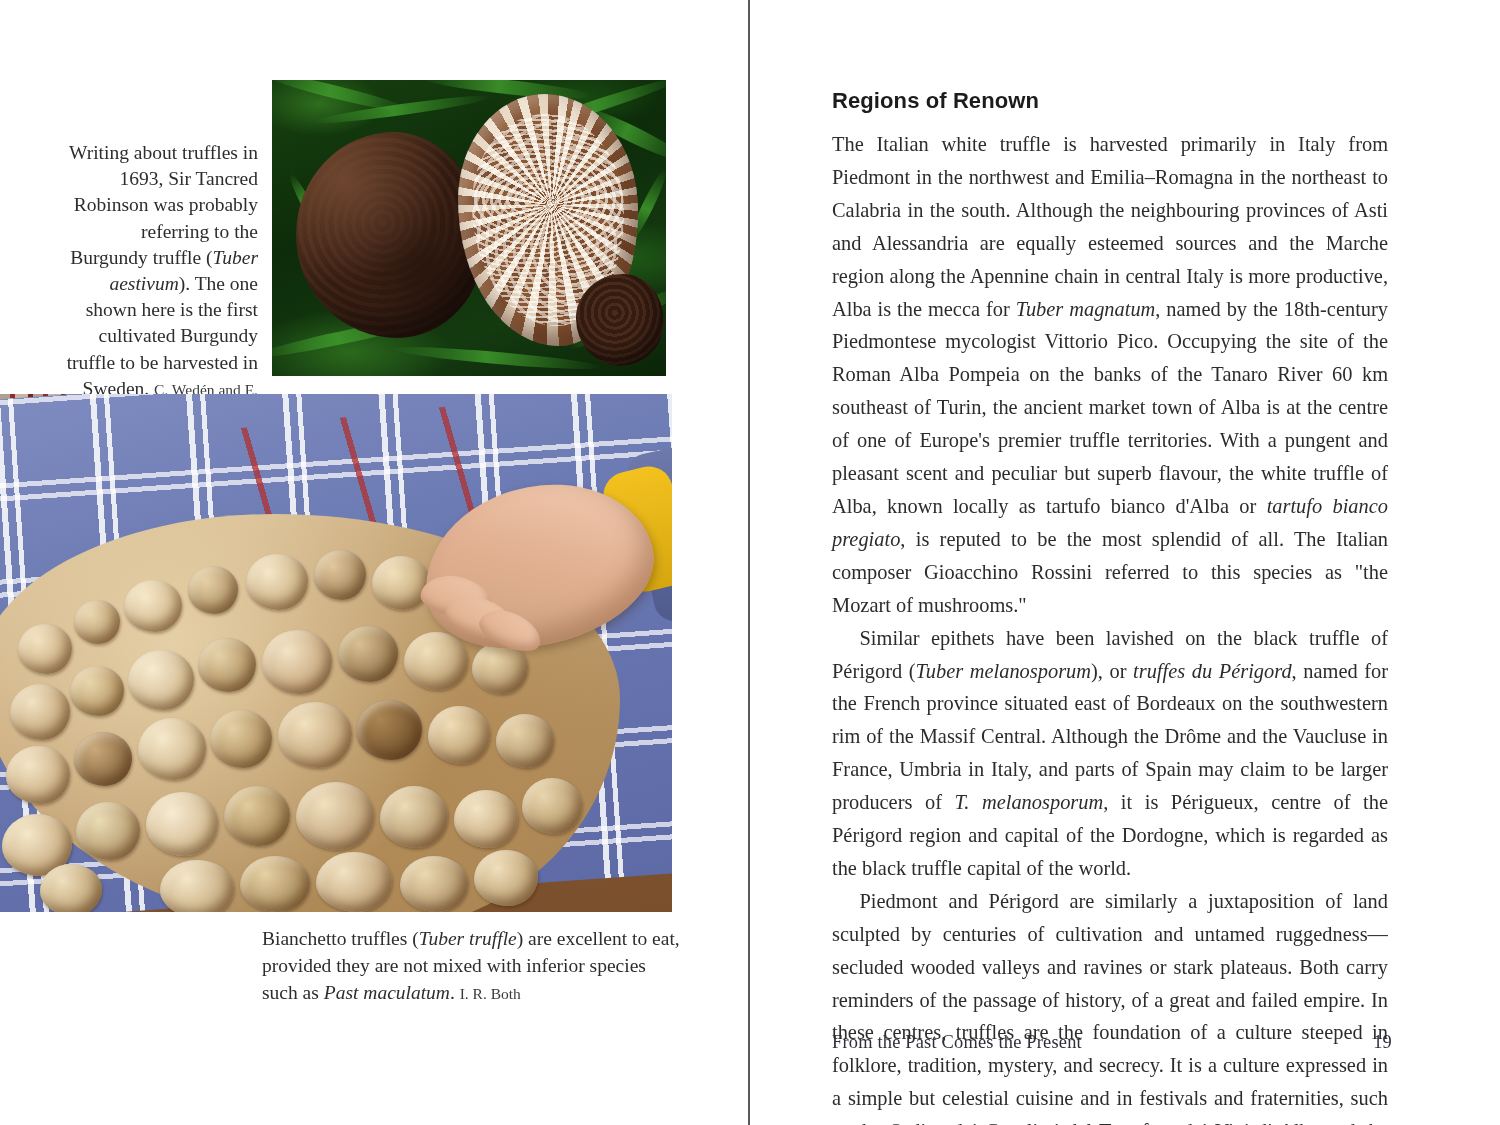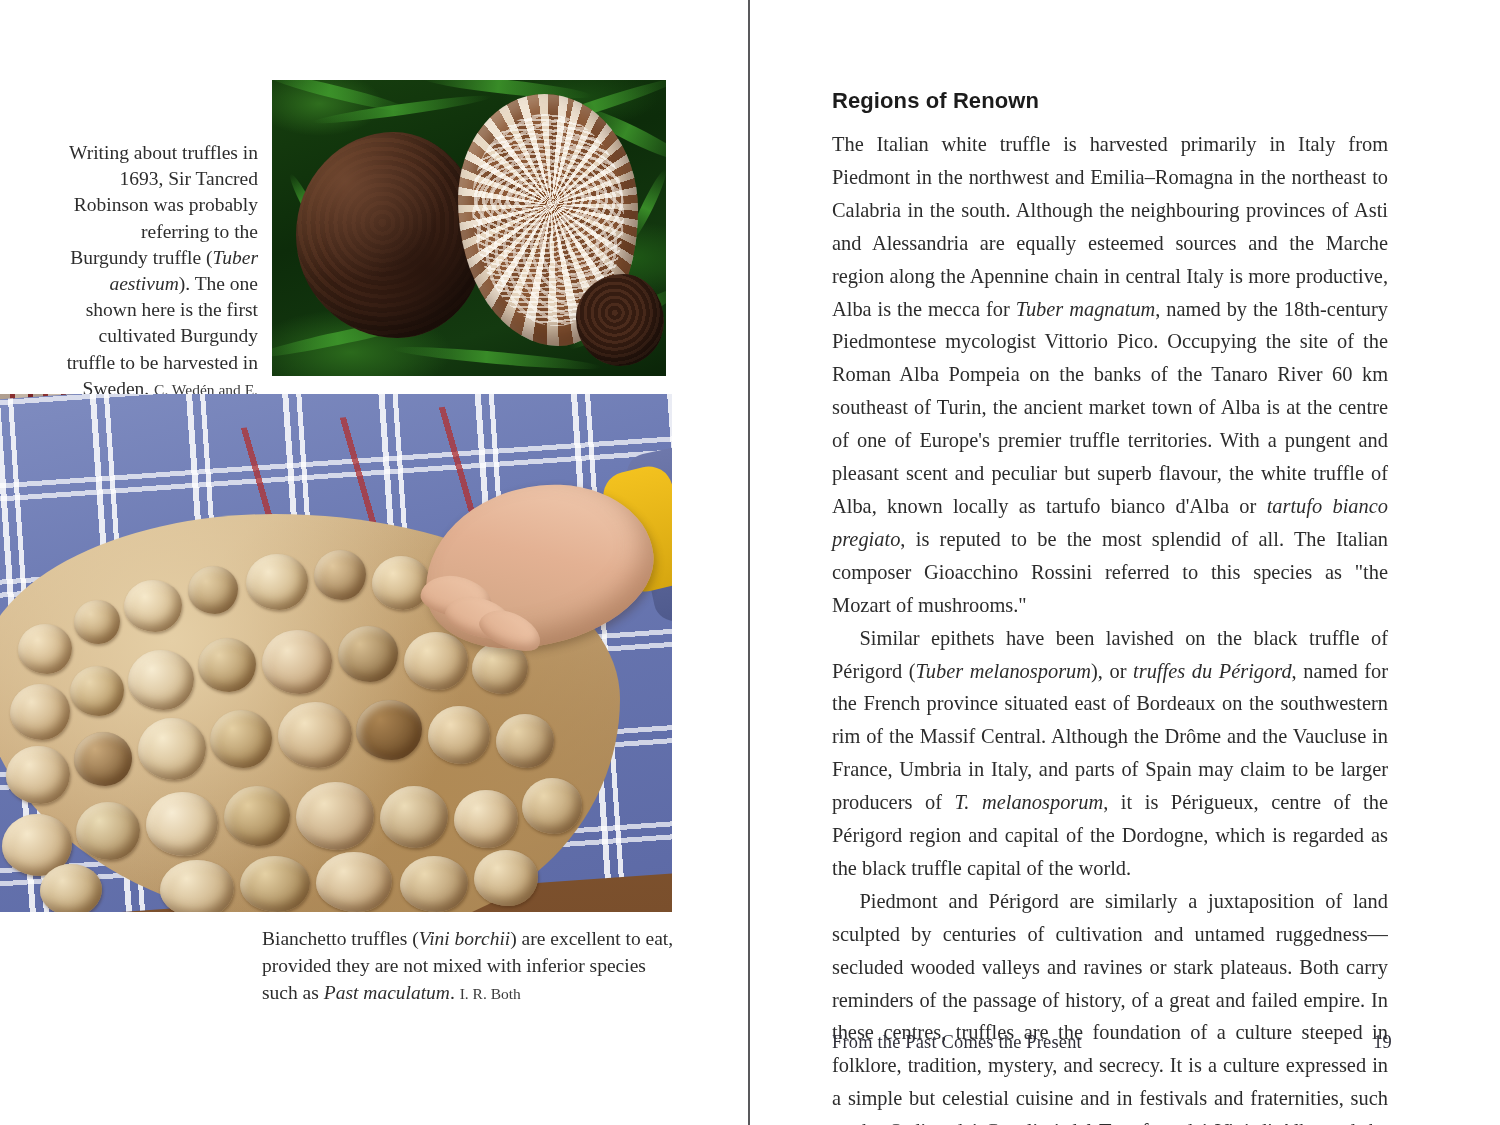--- a/index.html
+++ b/index.html
@@ -392,21 +392,21 @@
       <div class="cuff2"></div>
       <div class="cuff"></div>
       <div class="hand">
         <div class="finger" style="left:-6px;top:82px;width:72px;height:40px;transform:rotate(16deg);"></div>
         <div class="finger" style="left:16px;top:106px;width:70px;height:38px;transform:rotate(22deg);"></div>
         <div class="finger" style="left:48px;top:124px;width:64px;height:34px;transform:rotate(28deg);"></div>
       </div>
     </div>
 
     <div class="caption-bottom">
-      <span>Bianchetto truffles (<i>Vini borchii</i>) are excellent to eat, provided they are not mixed with inferior species such as <i>Past maculatum</i>.</span>
+      <span>Bianchetto truffles (<i>Tuber truffle</i>) are excellent to eat, provided they are not mixed with inferior species such as <i>Past maculatum</i>.</span>
       <span class="credit">I. R. Both</span>
     </div>
   </div>
 
   <div class="gutter"></div>
 
   <div class="page-right">
 
     <div class="section-heading">Regions of Renown</div>
 

